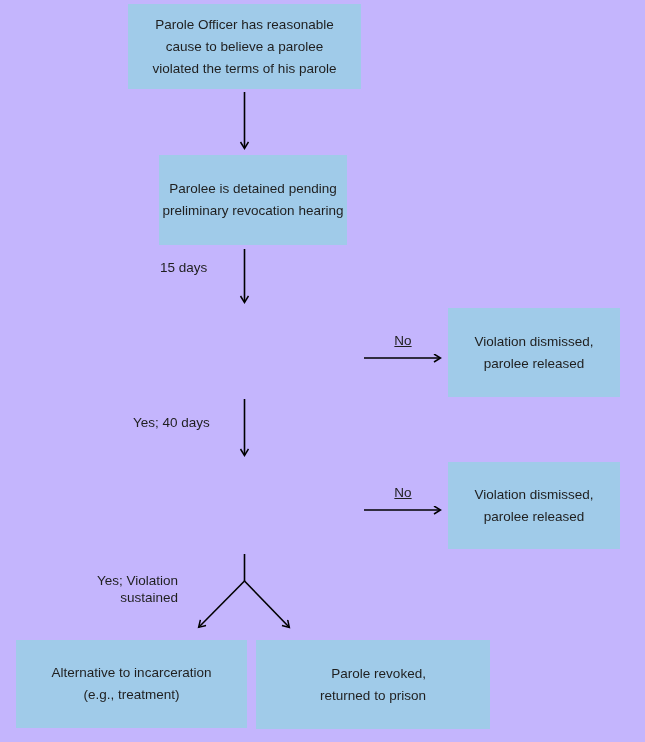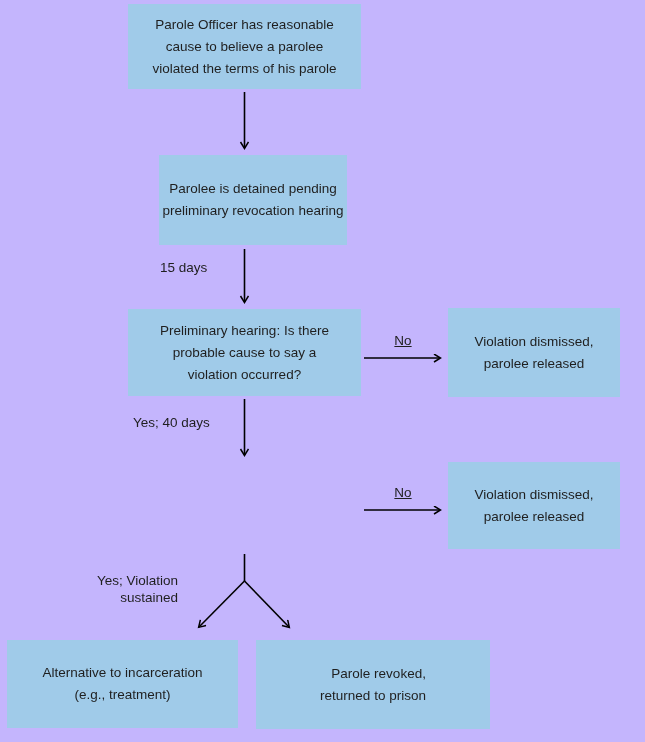--- a/index.html
+++ b/index.html
@@ -55,21 +55,21 @@
     fill: none;
   }
 
   
   #box-start        { left: 128px; top:   4px; width: 233px; height: 85px; }
   #box-detained     { left: 128px; top: 155px; width: 188px; height: 90px; margin-left: 31px; }
   #box-preliminary  { left: 128px; top: 309px; width: 233px; height: 87px; }
   #box-dismissed-1  { left: 448px; top: 308px; width: 172px; height: 89px; }
   #box-final        { left: 128px; top: 462px; width: 233px; height: 89px; }
   #box-dismissed-2  { left: 448px; top: 462px; width: 172px; height: 87px; }
-  #box-alternative  { left:   7px; top: 640px; width: 231px; height: 88px; }
+  #box-alternative  { left:   16px; top: 640px; width: 231px; height: 88px; }
   #box-revoked      { left: 256px; top: 640px; width: 234px; height: 89px; text-align: right; }
 
   
   #label-15-days        { left: 160px; top: 260px; }
   #label-no-1           { left: 386px; top: 333px; width: 34px; }
   #label-yes-90-days    { left: 133px; top: 415px; }
   #label-no-2           { left: 386px; top: 485px; width: 34px; }
   #label-yes-sustained  { left:  68px; top: 572px; width: 110px; }
 </style>
 </head>
@@ -93,23 +93,20 @@
     <line x1="244.5" y1="581" x2="289" y2="627" marker-end="url(#vhead)"></line>
   </svg>
 
   <div class="flow-box" id="box-start">Parole Officer has reasonable
 cause to believe a parolee
 violated the terms of his parole</div>
 
   <div class="flow-box" id="box-detained">Parolee is detained pending
 preliminary revocation hearing</div>
 
-  <div class="flow-box" id="box-preliminary">Preliminary hearing: Is there
-probable cause to say a
-violation occurred?</div>
 
   <div class="flow-box" id="box-dismissed-1">Violation dismissed,
 parolee released</div>
 
 
   <div class="flow-box" id="box-dismissed-2">Violation dismissed,
 parolee released</div>
 
   <div class="flow-box" id="box-alternative">Alternative to incarceration
 (e.g., treatment)</div>

